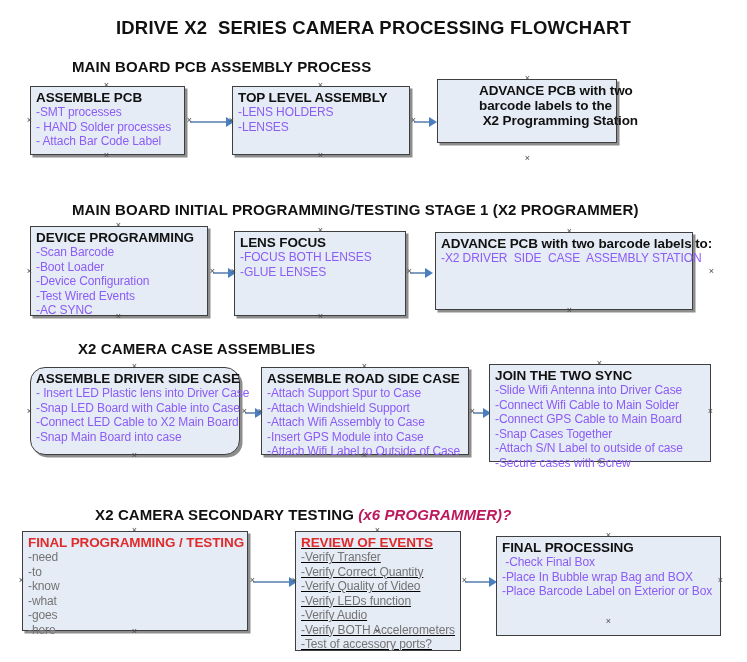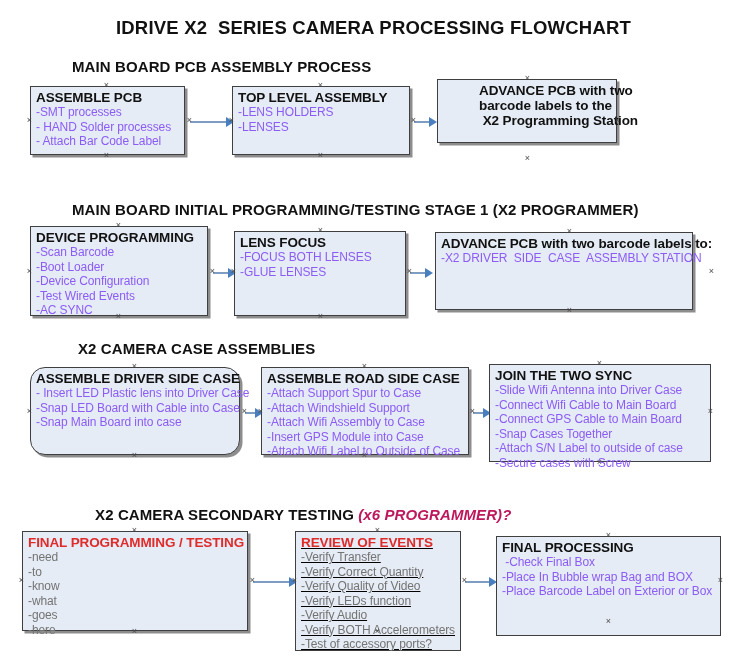--- a/index.html
+++ b/index.html
@@ -185,20 +185,21 @@
   <div class="xmark" style="left:566px; top:228px;"></div>
   <div class="xmark" style="left:708px; top:268px;"></div>
   <div class="xmark" style="left:566px; top:307px;"></div>
 
   <div class="section-heading" style="left:30px; top:340px;">X2 CAMERA CASE ASSEMBLIES</div>
 
   <div class="pbox" style="left:30px; top:367px; width:210px; height:88px;border-radius:15px;">
     <div class="btitle">ASSEMBLE DRIVER SIDE CASE</div>
     <div class="bline">- Insert LED Plastic lens into Driver Case</div>
     <div class="bline">-Snap LED Board with Cable into Case</div>
+    <div class="bline">-Connect LED Cable to X2 Main Board</div>
     <div class="bline">-Snap Main Board into case</div>
   </div>
   <div class="xmark" style="left:131px; top:363px;"></div>
   <div class="xmark" style="left:26px; top:408px;"></div>
   <div class="xmark" style="left:131px; top:452px;"></div>
 
   <div class="conn" style="left:245px; top:412px; width:14px;"></div>
   <div class="conn-head" style="left:255px; top:408px;"></div>
   <div class="xmark" style="left:241px; top:408px;"></div>
 
@@ -214,21 +215,21 @@
   <div class="xmark" style="left:257px; top:408px;"></div>
   <div class="xmark" style="left:361px; top:452px;"></div>
 
   <div class="conn" style="left:473px; top:412px; width:14px;"></div>
   <div class="conn-head" style="left:483px; top:408px;"></div>
   <div class="xmark" style="left:469px; top:408px;"></div>
 
   <div class="pbox shadow-none" style="left:489px; top:364px; width:222px; height:98px;">
     <div class="btitle">JOIN THE TWO SYNC</div>
     <div class="bline">-Slide Wifi Antenna into Driver Case</div>
-    <div class="bline">-Connect Wifi Cable to Main Board</div>
+    <div class="bline">-Connect Wifi Cable to Main Solder</div>
     <div class="bline">-Connect GPS Cable to Main Board</div>
     <div class="bline">-Snap Cases Together</div>
     <div class="bline">-Attach S/N Label to outside of case</div>
     <div class="bline">-Secure cases with Screw</div>
   </div>
   <div class="xmark" style="left:596px; top:360px;"></div>
   <div class="xmark" style="left:707px; top:408px;"></div>
   <div class="xmark" style="left:596px; top:459px;"></div>
 
   <div class="section-heading" style="left:30px; top:489px;">

